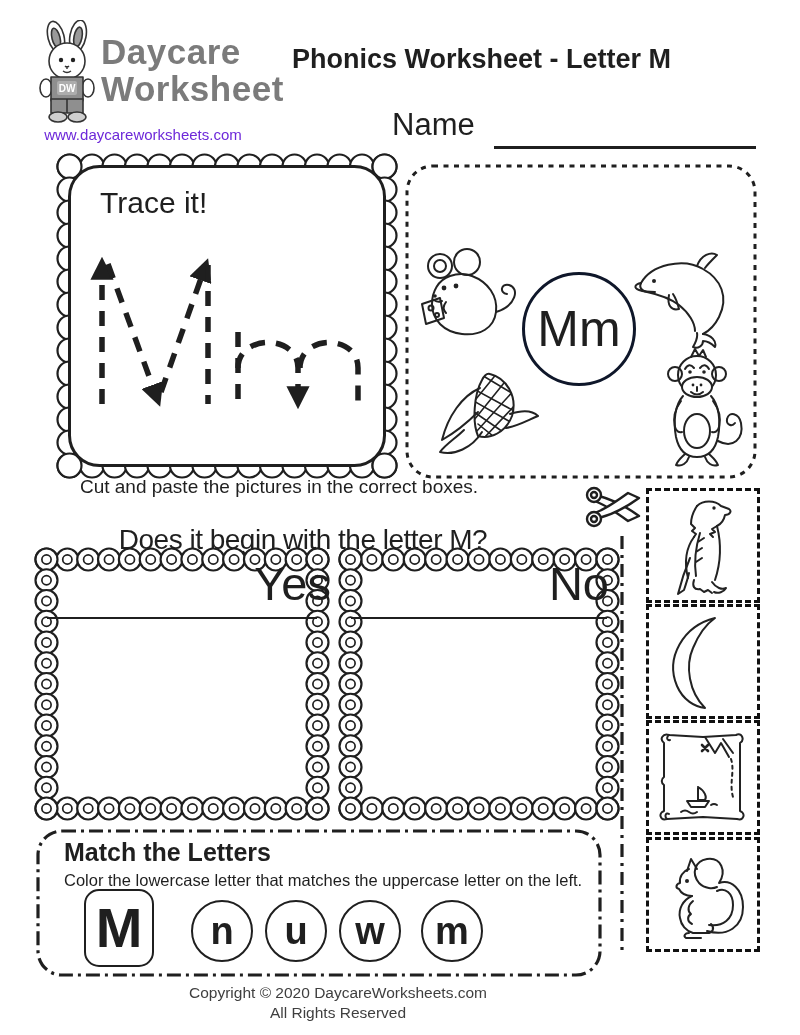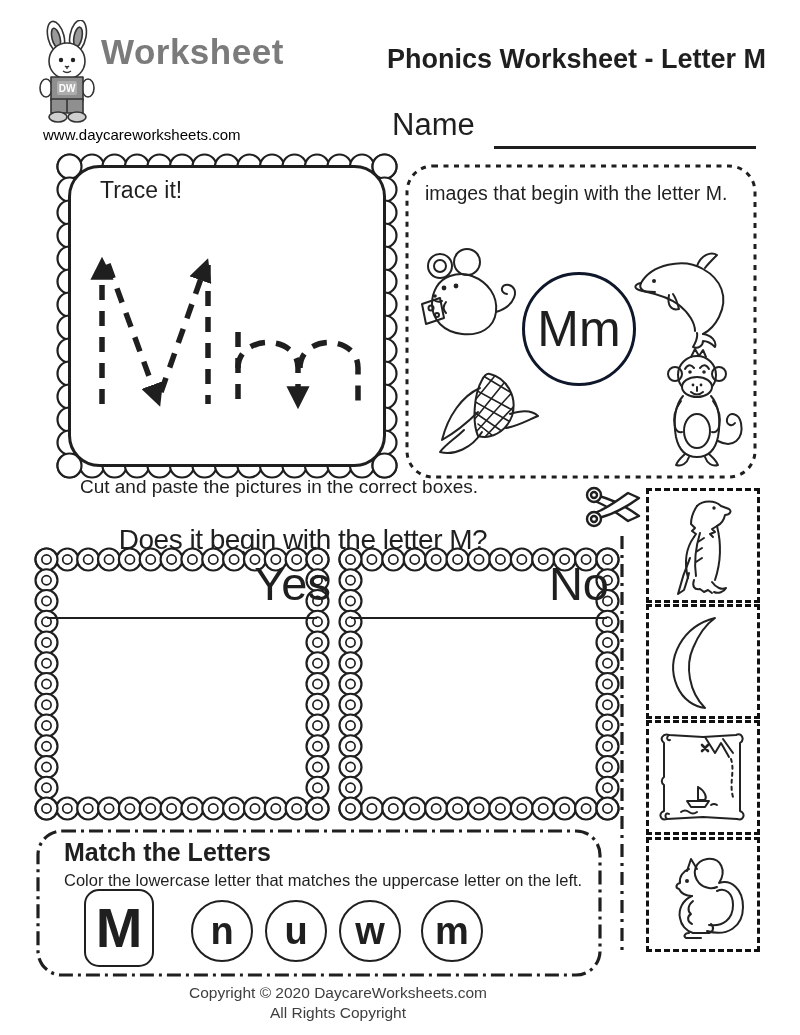--- a/index.html
+++ b/index.html
@@ -3,26 +3,26 @@
 <meta charset="utf-8">
 <style>
   html,body{margin:0;padding:0;background:#fff;}
   body{width:800px;height:1035px;position:relative;overflow:hidden;
        font-family:"Liberation Sans",sans-serif;color:#1f1f1f;}
   .abs{position:absolute;}
   svg{display:block;}
   
   .logo-text{left:101px;top:33px;font-size:35px;font-weight:700;color:#7b7b7b;
              line-height:37px;letter-spacing:0.5px;}
-  .logo-url{left:43px;top:126px;width:230px;text-align:left;font-size:15px;color:#000000;}
-  .page-title{left:280px;top:44px;width:486px;text-align:right;font-size:27px;font-weight:700;}
+  .logo-url{left:28px;top:126px;width:230px;text-align:center;font-size:15px;color:#6d28d9;}
+  .page-title{left:292px;top:44px;width:486px;text-align:left;font-size:27px;font-weight:700;}
   .name-label{left:392px;top:107px;font-size:31px;}
   .name-line{left:494px;top:110px;width:262px;height:36px;border-bottom:3.5px solid #1f1f1f;}
   
-  .trace-title{left:100px;top:177px;font-size:23px;}
+  .trace-title{left:100px;top:186px;font-size:30px;}
   
   .dl-text{left:425px;top:178px;width:320px;font-size:19.5px;line-height:31px;}
   .mm-circle{left:522px;top:272px;width:108px;height:108px;border:3px solid #0f172a;
              border-radius:50%;text-align:center;line-height:108px;font-size:50px;}
   
   .cut-instr{left:14px;top:476px;width:530px;text-align:center;font-size:19px;}
   .sort-q{left:20px;top:502px;width:566px;text-align:center;font-size:28px;letter-spacing:-0.5px;margin-top:22px;}
   .box-label{font-size:47px;text-align:right;}
   .yes-label{left:33px;top:556px;width:298px;}
   .no-label{left:325px;top:556px;width:284px;}
@@ -66,20 +66,21 @@
   <rect x="23" y="61" width="20" height="14" rx="2" fill="#adadad"></rect>
   <text x="33" y="72" text-anchor="middle" font-size="10" font-weight="bold" fill="#fff" font-family="Liberation Sans, sans-serif">DW</text>
   <g fill="#222">
     <circle cx="27" cy="40" r="2.2"></circle>
       <circle cx="39" cy="40" r="2.2"></circle>
   </g>
   <path d="M31,46 q2,2 4,0 M33,46 v3 M29,51 q4,3 8,0" stroke="#333" stroke-width="1.4" fill="none"></path>
 </svg>
 
 <div class="abs logo-text">
+  <div>Daycare</div>
   <div>Worksheet</div>
 </div>
 <div class="abs logo-url">www.daycareworksheets.com</div>
 
 <div class="abs page-title">Phonics Worksheet - Letter M</div>
 <div class="abs name-label">Name</div>
 <div class="abs name-line"></div>
 
 <svg class="abs ring" style="left:55px;top:152px" width="344" height="328">
     <circle cx="14.5" cy="14.5" r="12" fill="#fff" stroke="#1f1f1f" stroke-width="2.2"></circle>
@@ -158,21 +159,20 @@
     <path d="M183,216 C183,182 243,182 243,216 L243,248" marker-end="url(#arr)"></path>
     <path d="M245,216 C245,182 303,182 303,216 L303,252"></path>
   </g>
 </svg>
 <div class="abs trace-title">Trace it!</div>
 
 <svg class="abs" style="left:405px;top:164px" width="352" height="315">
   <rect x="2" y="2" width="348" height="311" rx="26" fill="#fff" stroke="#1f1f1f" stroke-width="3" stroke-dasharray="5 5.5"></rect>
 </svg>
 <div class="abs dl-text">
-  <div>images that begin with the letter M.</div>
 </div>
 
 <svg class="abs" style="left:410px;top:246px" width="122" height="98" viewBox="0 0 122 98">
   <g class="art">
     <circle cx="30" cy="20" r="12"></circle>
       <circle cx="30" cy="20" r="6"></circle>
     <circle cx="57" cy="16" r="13"></circle>
     <path d="M40,30 C28,34 22,46 22,58 C22,74 34,86 52,88 C70,90 84,82 86,66 C88,50 78,36 62,30 C54,27 46,28 40,30 Z"></path>
     <path d="M24,54 q4,3 8,1"></path>
     <path d="M12,58 L30,52 L34,72 L16,78 Z"></path>
@@ -531,13 +531,13 @@
 </svg>
 <div class="abs match-title">Match the Letters</div>
 <div class="abs match-instr">Color the lowercase letter that matches the uppercase letter on the left.</div>
 <div class="abs m-tile">M</div>
 <div class="abs opt-circle opt-0">n</div>
 <div class="abs opt-circle opt-1">u</div>
 <div class="abs opt-circle opt-2">w</div>
 <div class="abs opt-circle opt-3">m</div>
 
 <div class="abs footer f1">Copyright © 2020 DaycareWorksheets.com</div>
-<div class="abs footer f2">All Rights Copyright</div>
+<div class="abs footer f2">All Rights Reserved</div>
 
 </body></html>

